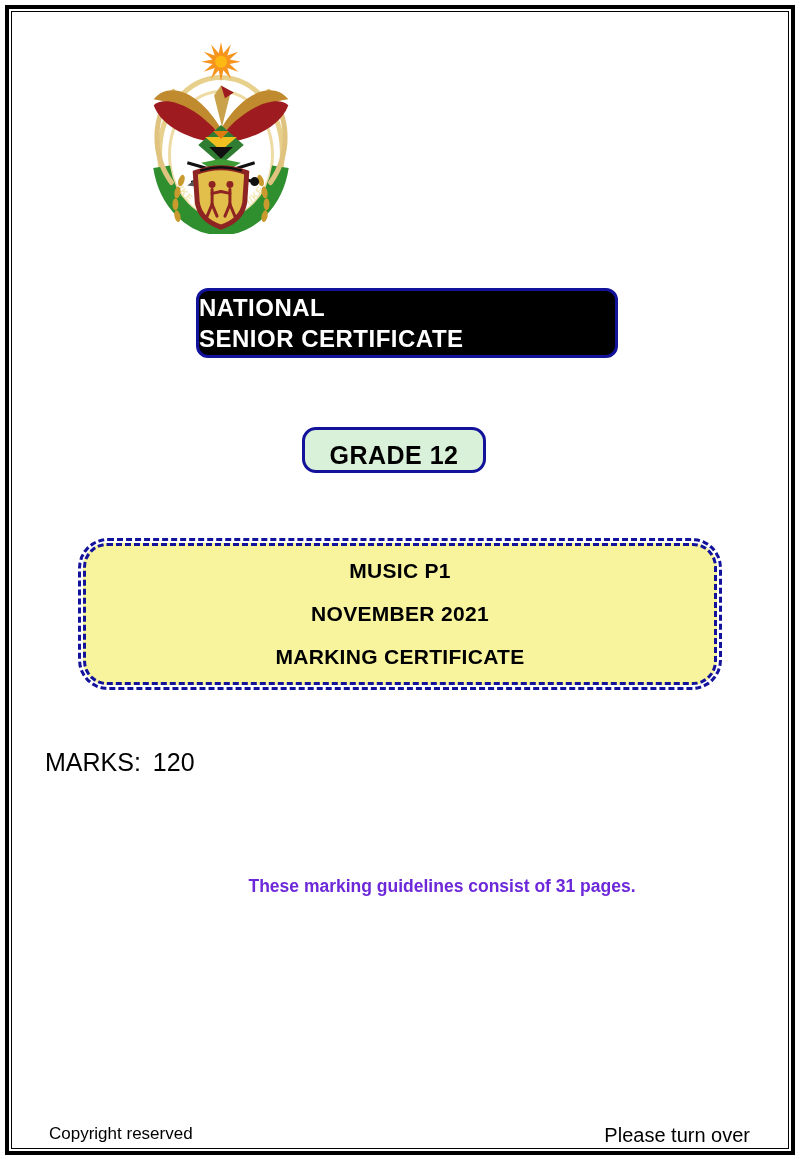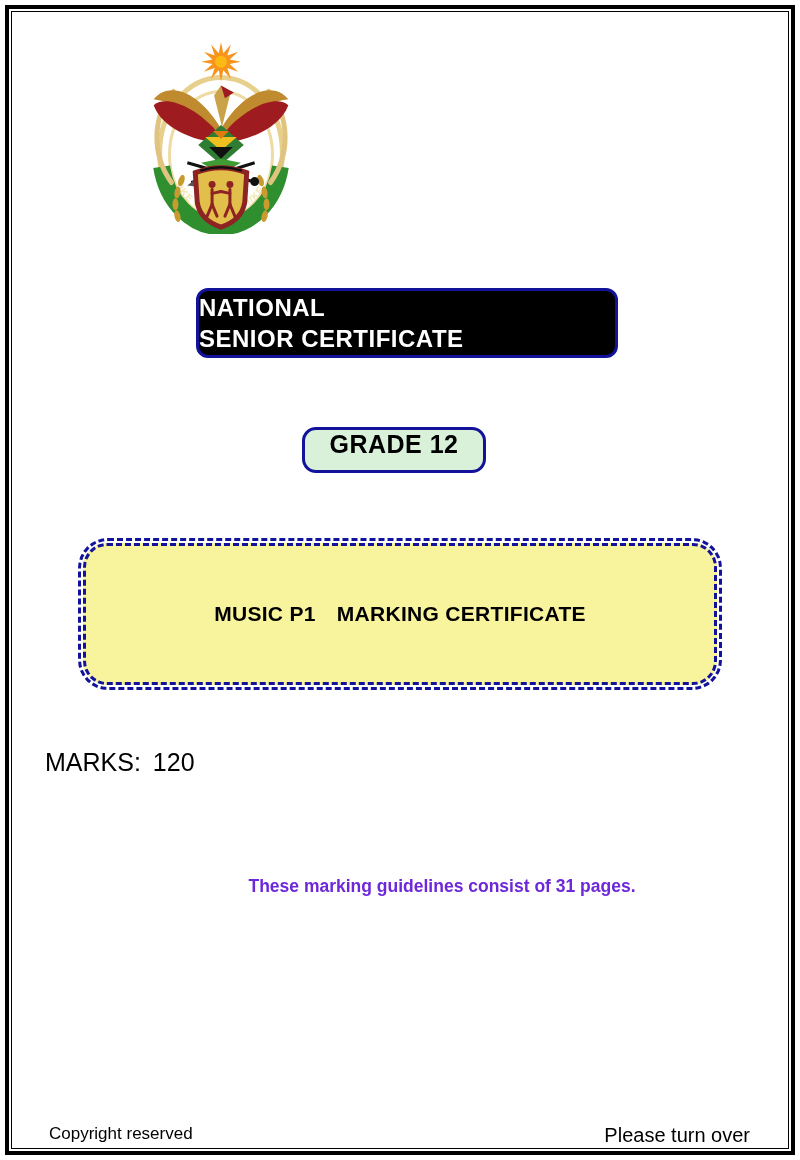--- a/index.html
+++ b/index.html
@@ -102,21 +102,21 @@
     position: absolute;
     left: 302px;
     top: 427px;
     width: 184px;
     height: 46px;
     background: #d9f0d9;
     border: 3.5px solid #12129b;
     border-radius: 14px;
     box-sizing: border-box;
     display: flex;
-    align-items: flex-start;
+    align-items: flex-end;
     justify-content: center;
   }
   .grade-label {
     font-weight: 700;
     font-size: 25px;
     letter-spacing: 0.5px;
     color: #000;
   }
 
   
@@ -132,21 +132,21 @@
     padding: 2px;
   }
   .exam-inner {
     width: 100%;
     height: 100%;
     box-sizing: border-box;
     border: 3.5px dashed #12129b;
     border-radius: 24px;
     background: #f8f49e;
     display: flex;
-    flex-direction: row;
+    flex-direction: column;
     align-items: center;
     justify-content: center;
     gap: 21px;
   }
   .exam-line {
     font-weight: 700;
     font-size: 21px;
     letter-spacing: 0.3px;
     color: #000;
     line-height: 22px;
@@ -274,20 +274,21 @@
     <div class="nsc-line">SENIOR CERTIFICATE</div>
   </div>
 
   <div class="grade-box">
     <div class="grade-label">GRADE 12</div>
   </div>
 
   <div class="exam-outer">
     <div class="exam-inner">
       <div class="exam-line">MUSIC P1</div>
+      <div class="exam-line">NOVEMBER 2021</div>
       <div class="exam-line">MARKING CERTIFICATE</div>
     </div>
   </div>
 
   <div class="marks-line">
     <span>MARKS:</span><span class="marks-value">120</span>
   </div>
 
   <div class="consist-note">These marking guidelines consist of 31 pages.</div>
 

